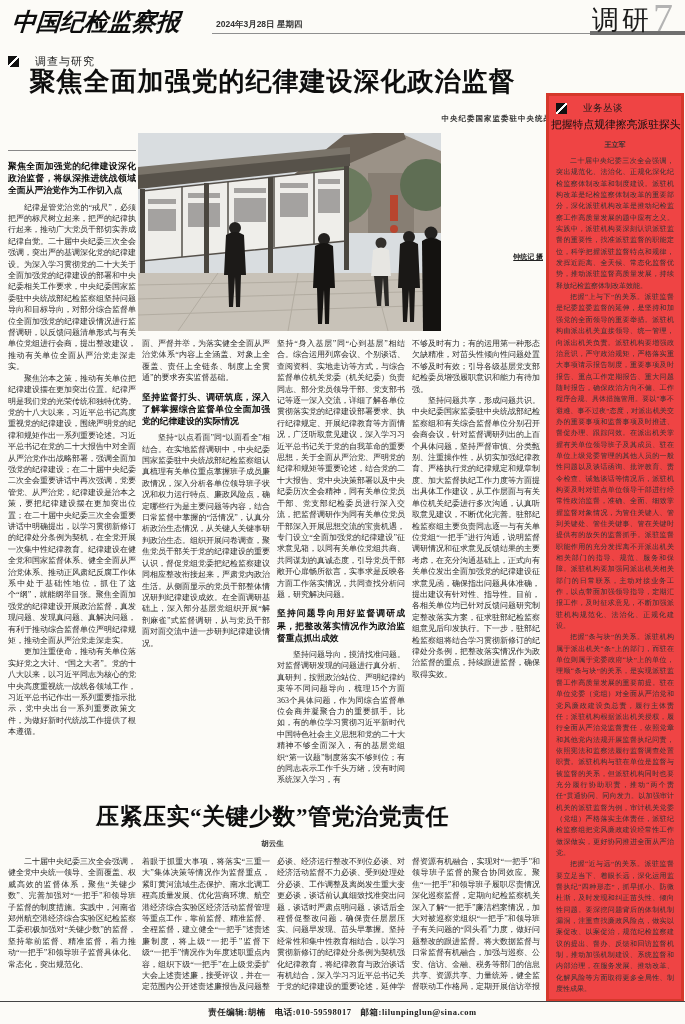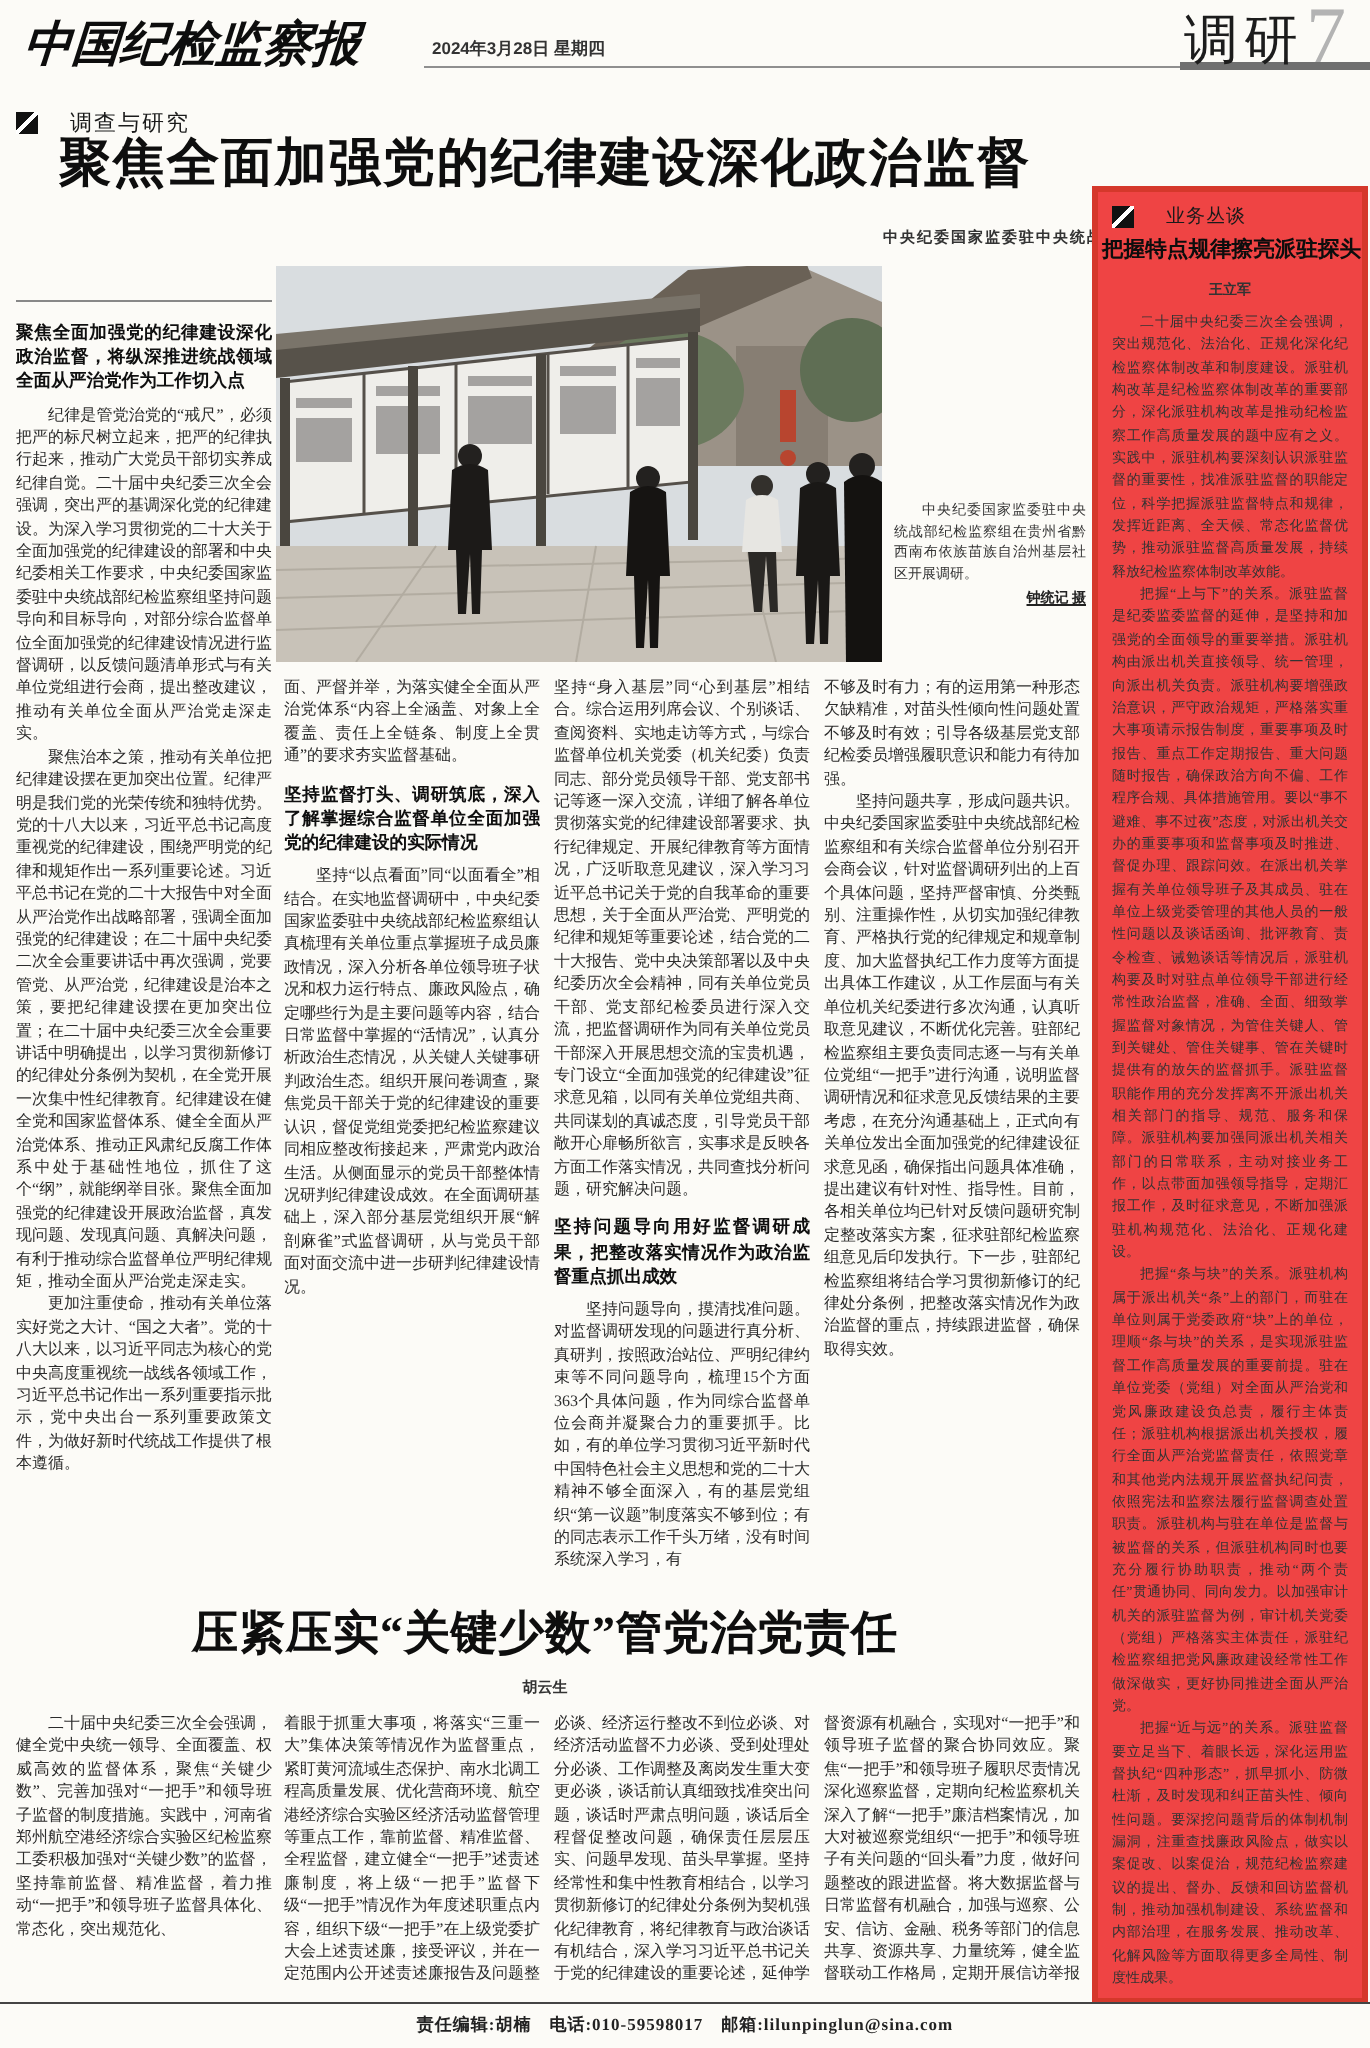--- a/index.html
+++ b/index.html
@@ -56,21 +56,21 @@
      font-weight:bold; color:#333; }
   .bcol { top:856px; height:134px; }
   .bcol1 { left:8px; width:128px; } .bcol2 { left:142px; width:128px; }
   .bcol3 { left:277px; width:128px; } .bcol4 { left:412px; width:128px; }
 
   
   .sidebar { left:546px; top:93px; width:138px; height:909px; border:3px solid #d5382b; background:#ef4444; }
   .sb-kicker { left:7px; top:6px; }
   .sb-kicker .kicker-label { font-size:9.5px; letter-spacing:0.5px; }
   .sb-title { left:2px; top:22px; width:128px; text-align:center; font-size:10.8px;
-     font-weight:700; color:#0d0d0d; white-space:nowrap; }
+     font-weight:400; color:#0d0d0d; white-space:nowrap; }
   .sb-author { left:0; top:44px; width:132px; text-align:center; font-size:7px; font-weight:bold; color:#333; }
   .sb-body { left:7px; top:60px; width:118px; height:838px; overflow:hidden; }
   .sb-body .para { font-size:7px; line-height:11.35px; color:#333; }
 
   
   .footer-rule { left:0; top:1001px; width:685px; height:1px; background:#444; }
   .footer-text { left:0; top:1007px; width:685px; text-align:center; font-size:8.5px;
      font-weight:bold; color:#222; letter-spacing:0.5px; }
 </style>
 </head>
@@ -154,21 +154,20 @@
         <path d="M236 143 l14 0 1 30 -4 0 -2 -28 -2 28 -4 0 z" fill="#2b2926"></path>
         <circle cx="271" cy="104" r="6" fill="#23211f"></circle>
         <path d="M262 111 q9,-6 18,0 l2 44 -5 0 -1 34 -4 0 -1 -32 -2 32 -4 0 -1 -34 -4 0 z" fill="#1a1816"></path>
         <circle cx="293" cy="100" r="6.5" fill="#23211f"></circle>
         <path d="M284 108 q9,-7 19,0 l0 90 -18 0 z" fill="#141210"></path>
       </g>
     </svg>
   </div>
 
   <div class="abs caption">
-    <p class="cap-text">中央纪委国家监委驻中央统战部纪检监察组在贵州省黔西南布依族苗族自治州基层社区开展调研。</p>
     <p class="cap-credit">钟统记 摄</p>
   </div>
 
   <div class="abs col col1">
       <p class="para b r">聚焦全面加强党的纪律建设深化政治监督，将纵深推进统战领域全面从严治党作为工作切入点</p>
       <p class="para">纪律是管党治党的“戒尺”，必须把严的标尺树立起来，把严的纪律执行起来，推动广大党员干部切实养成纪律自觉。二十届中央纪委三次全会强调，突出严的基调深化党的纪律建设。为深入学习贯彻党的二十大关于全面加强党的纪律建设的部署和中央纪委相关工作要求，中央纪委国家监委驻中央统战部纪检监察组坚持问题导向和目标导向，对部分综合监督单位全面加强党的纪律建设情况进行监督调研，以反馈问题清单形式与有关单位党组进行会商，提出整改建议，推动有关单位全面从严治党走深走实。</p>
       <p class="para">聚焦治本之策，推动有关单位把纪律建设摆在更加突出位置。纪律严明是我们党的光荣传统和独特优势。党的十八大以来，习近平总书记高度重视党的纪律建设，围绕严明党的纪律和规矩作出一系列重要论述。习近平总书记在党的二十大报告中对全面从严治党作出战略部署，强调全面加强党的纪律建设；在二十届中央纪委二次全会重要讲话中再次强调，党要管党、从严治党，纪律建设是治本之策，要把纪律建设摆在更加突出位置；在二十届中央纪委三次全会重要讲话中明确提出，以学习贯彻新修订的纪律处分条例为契机，在全党开展一次集中性纪律教育。纪律建设在健全党和国家监督体系、健全全面从严治党体系、推动正风肃纪反腐工作体系中处于基础性地位，抓住了这个“纲”，就能纲举目张。聚焦全面加强党的纪律建设开展政治监督，真发现问题、发现真问题、真解决问题，有利于推动综合监督单位严明纪律规矩，推动全面从严治党走深走实。</p>
       <p class="para">更加注重使命，推动有关单位落实好党之大计、“国之大者”。党的十八大以来，以习近平同志为核心的党中央高度重视统一战线各领域工作，习近平总书记作出一系列重要指示批示，党中央出台一系列重要政策文件，为做好新时代统战工作提供了根本遵循。</p>
     </div>
   <div class="abs col col2">

